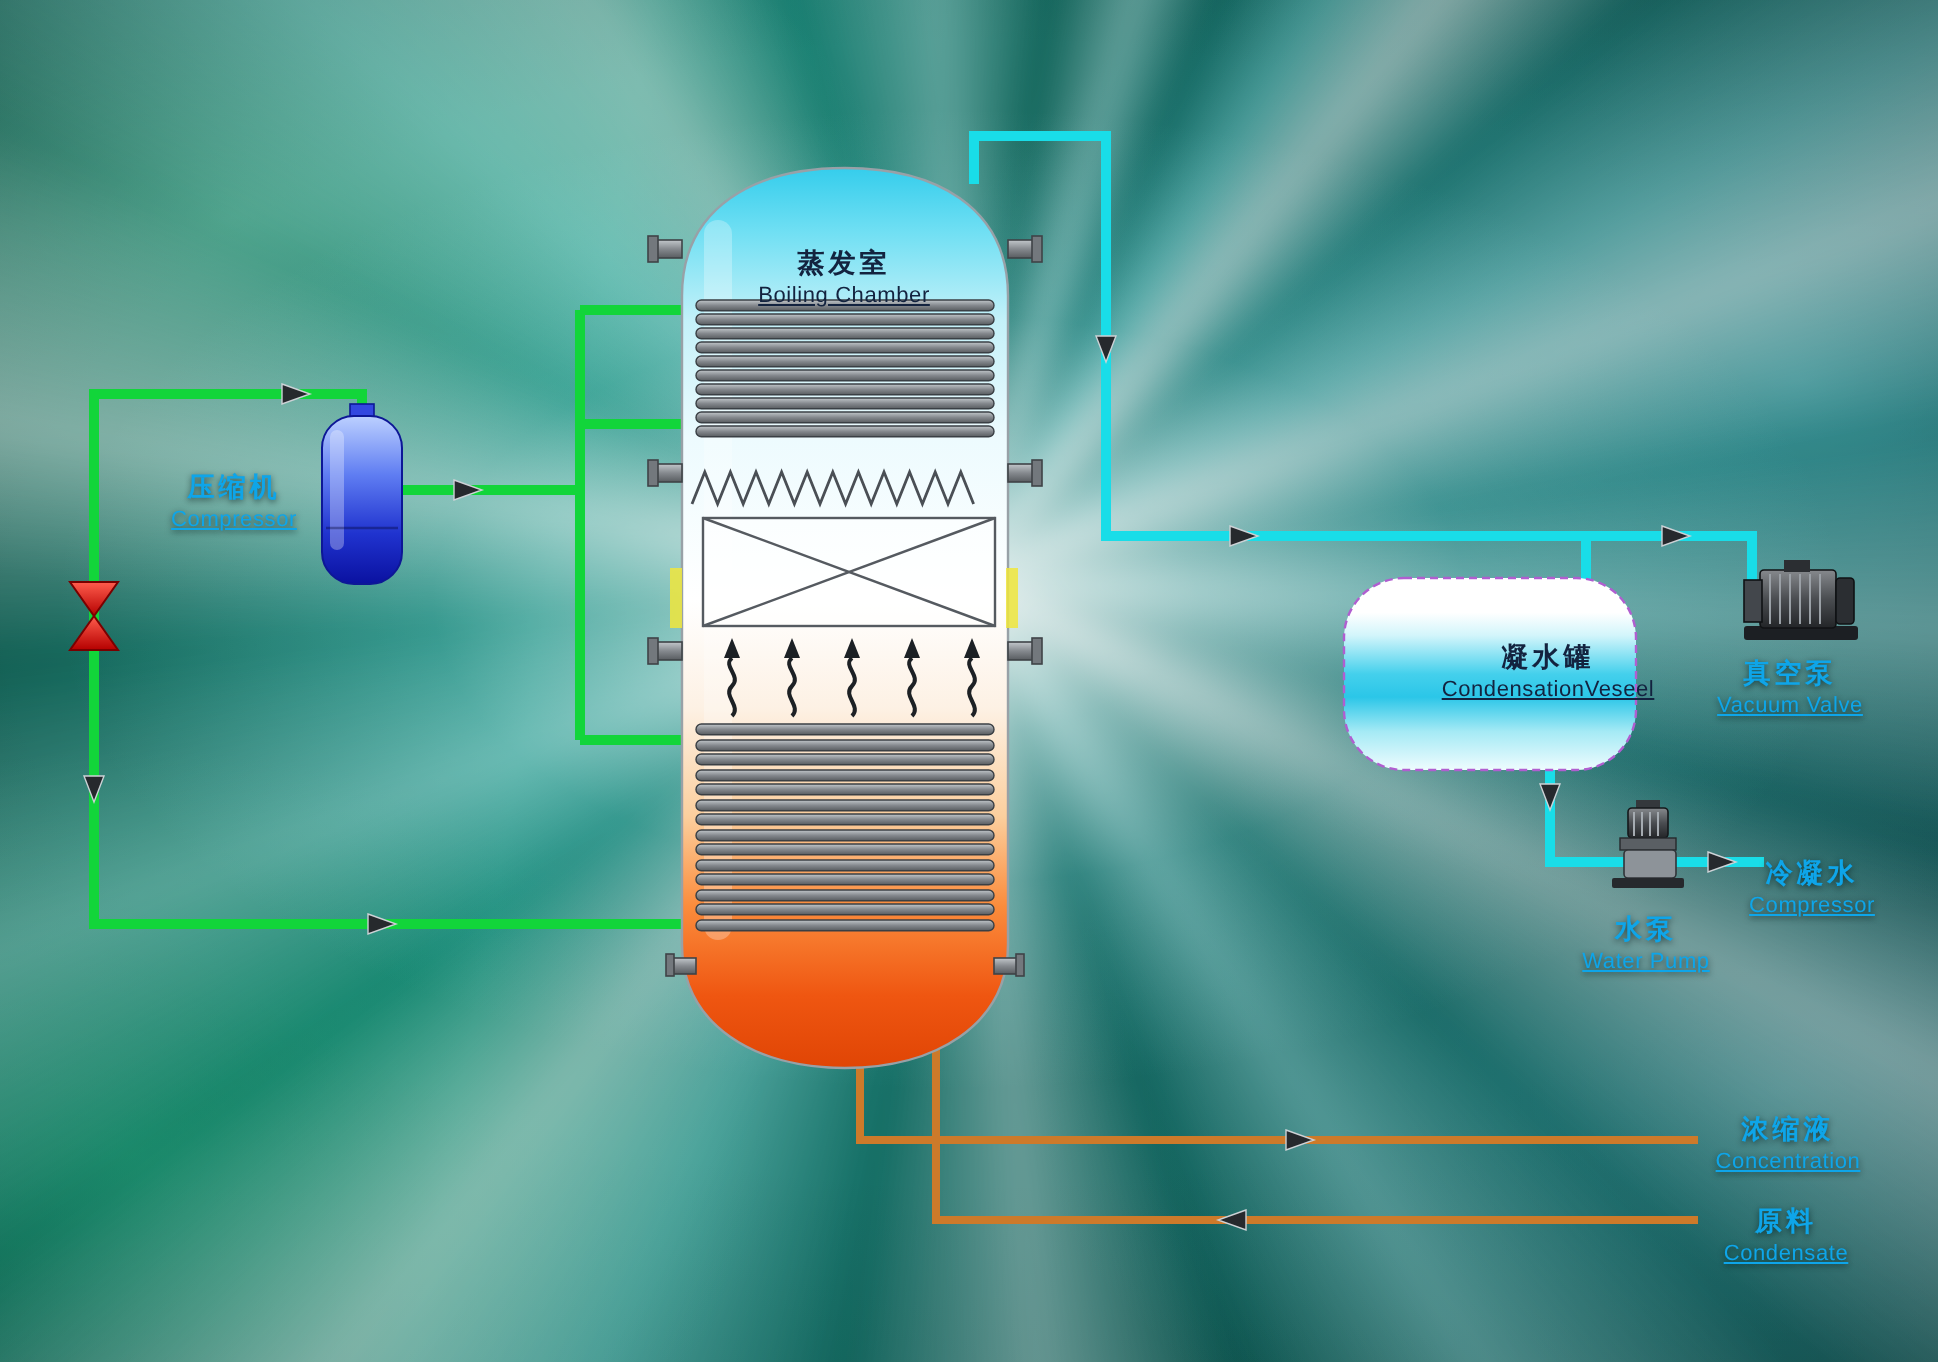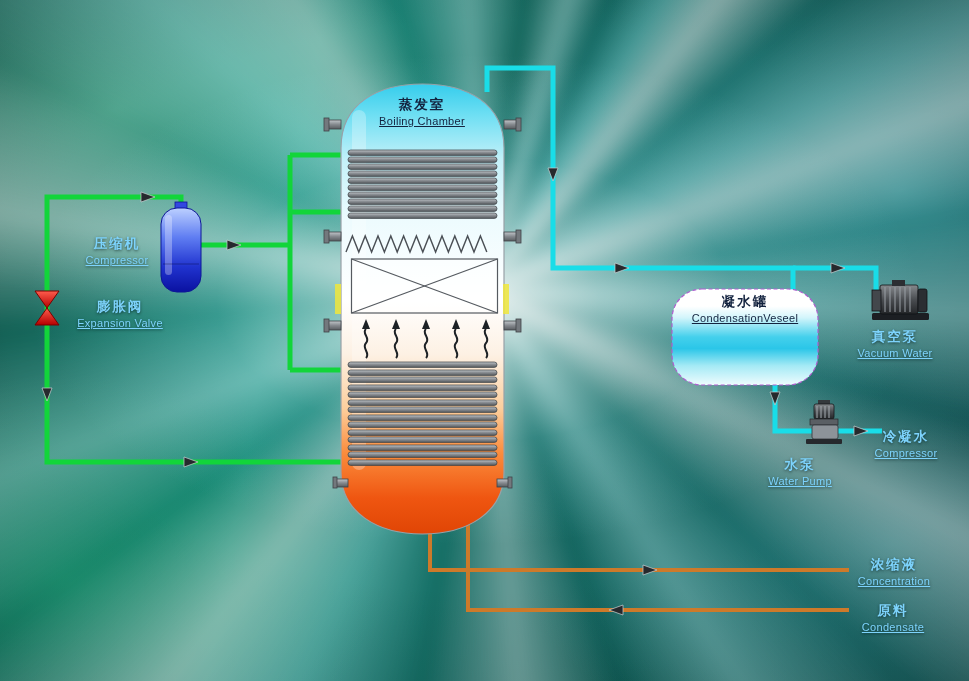--- a/index.html
+++ b/index.html
@@ -38,22 +38,22 @@
     opacity:.75;
   }
 
   svg.diagram { position:absolute; inset:0; z-index:3; }
 
   
   .labels { position:absolute; inset:0; z-index:6; pointer-events:none; }
   .lbl { position:absolute; transform:translateX(-50%); text-align:center; white-space:nowrap; line-height:1.25; }
   .lbl .zh { font-size:13.5px; letter-spacing:2px; font-weight:bold; }
   .lbl .en { font-size:11px; margin-top:1px; letter-spacing:.3px;text-decoration:underline; }
-  .lbl.light { color:#7dd3fc; text-shadow:0 1px 3px rgba(0,22,22,.65); }
-  .lbl.dark  { color:#13233f; }
+  .lbl.light { color:#0ea5e9; text-shadow:0 1px 3px rgba(0,22,22,.65); }
+  .lbl.dark  { color:#13233f;margin-top:27px; }
 </style>
 </head>
 <body>
 
 <div class="stage">
 
   <div class="bg"></div>
   <div class="rays"></div>
 
   <svg class="diagram" width="969" height="681" viewBox="0 0 969 681">
@@ -281,36 +281,32 @@
     <div class="lbl dark" style="left:422px; top:97px">
       <div class="zh">蒸发室</div>
       <div class="en">Boiling Chamber</div>
     </div>
 
     <div class="lbl light" style="left:117px; top:236px">
       <div class="zh">压缩机</div>
       <div class="en">Compressor</div>
     </div>
 
-    <div class="lbl light" style="left:120px; top:299px">
-      <div class="zh">膨胀阀</div>
-      <div class="en">Expansion Valve</div>
-    </div>
-
-    <div class="lbl dark" style="left:745px; top:294px">
+
+    <div class="lbl dark" style="left:774px; top:294px">
       <div class="zh">凝水罐</div>
       <div class="en">CondensationVeseel</div>
     </div>
 
     <div class="lbl light" style="left:895px; top:329px">
       <div class="zh">真空泵</div>
-      <div class="en">Vacuum Water</div>
-    </div>
-
-    <div class="lbl light" style="left:800px; top:457px">
+      <div class="en">Vacuum Valve</div>
+    </div>
+
+    <div class="lbl light" style="left:823px; top:457px">
       <div class="zh">水泵</div>
       <div class="en">Water Pump</div>
     </div>
 
     <div class="lbl light" style="left:906px; top:429px">
       <div class="zh">冷凝水</div>
       <div class="en">Compressor</div>
     </div>
 
     <div class="lbl light" style="left:894px; top:557px">

